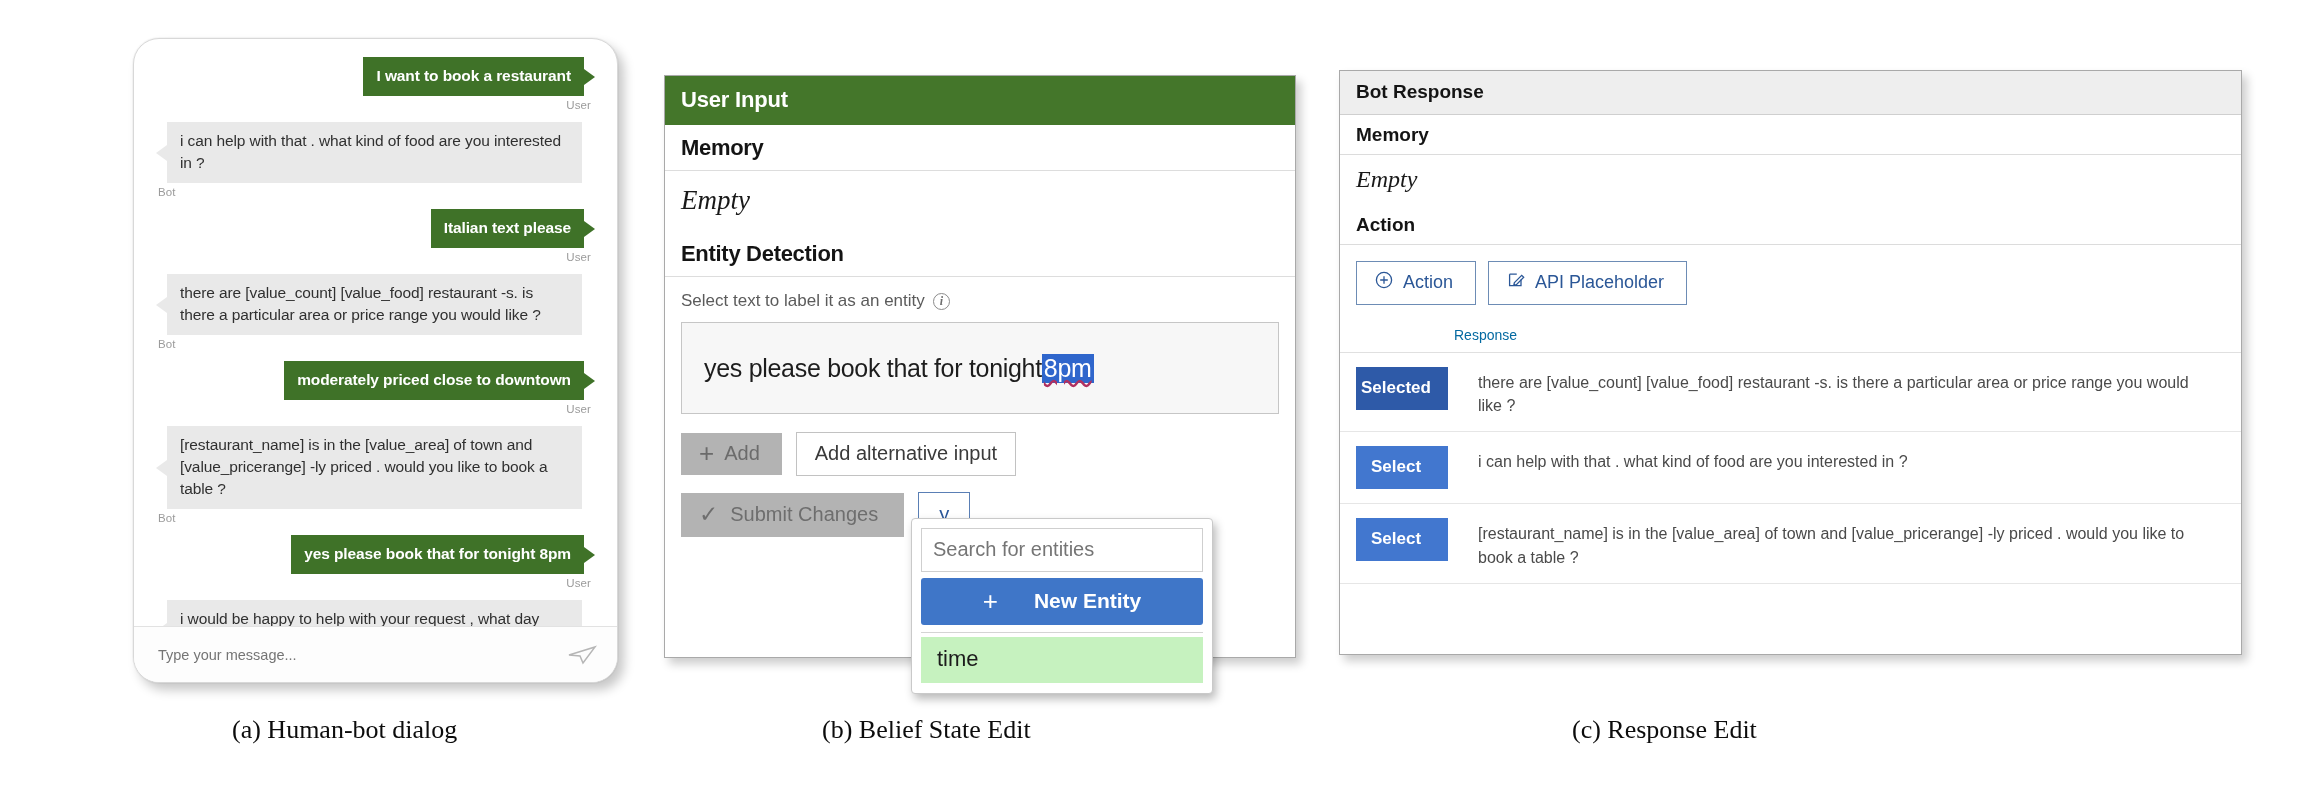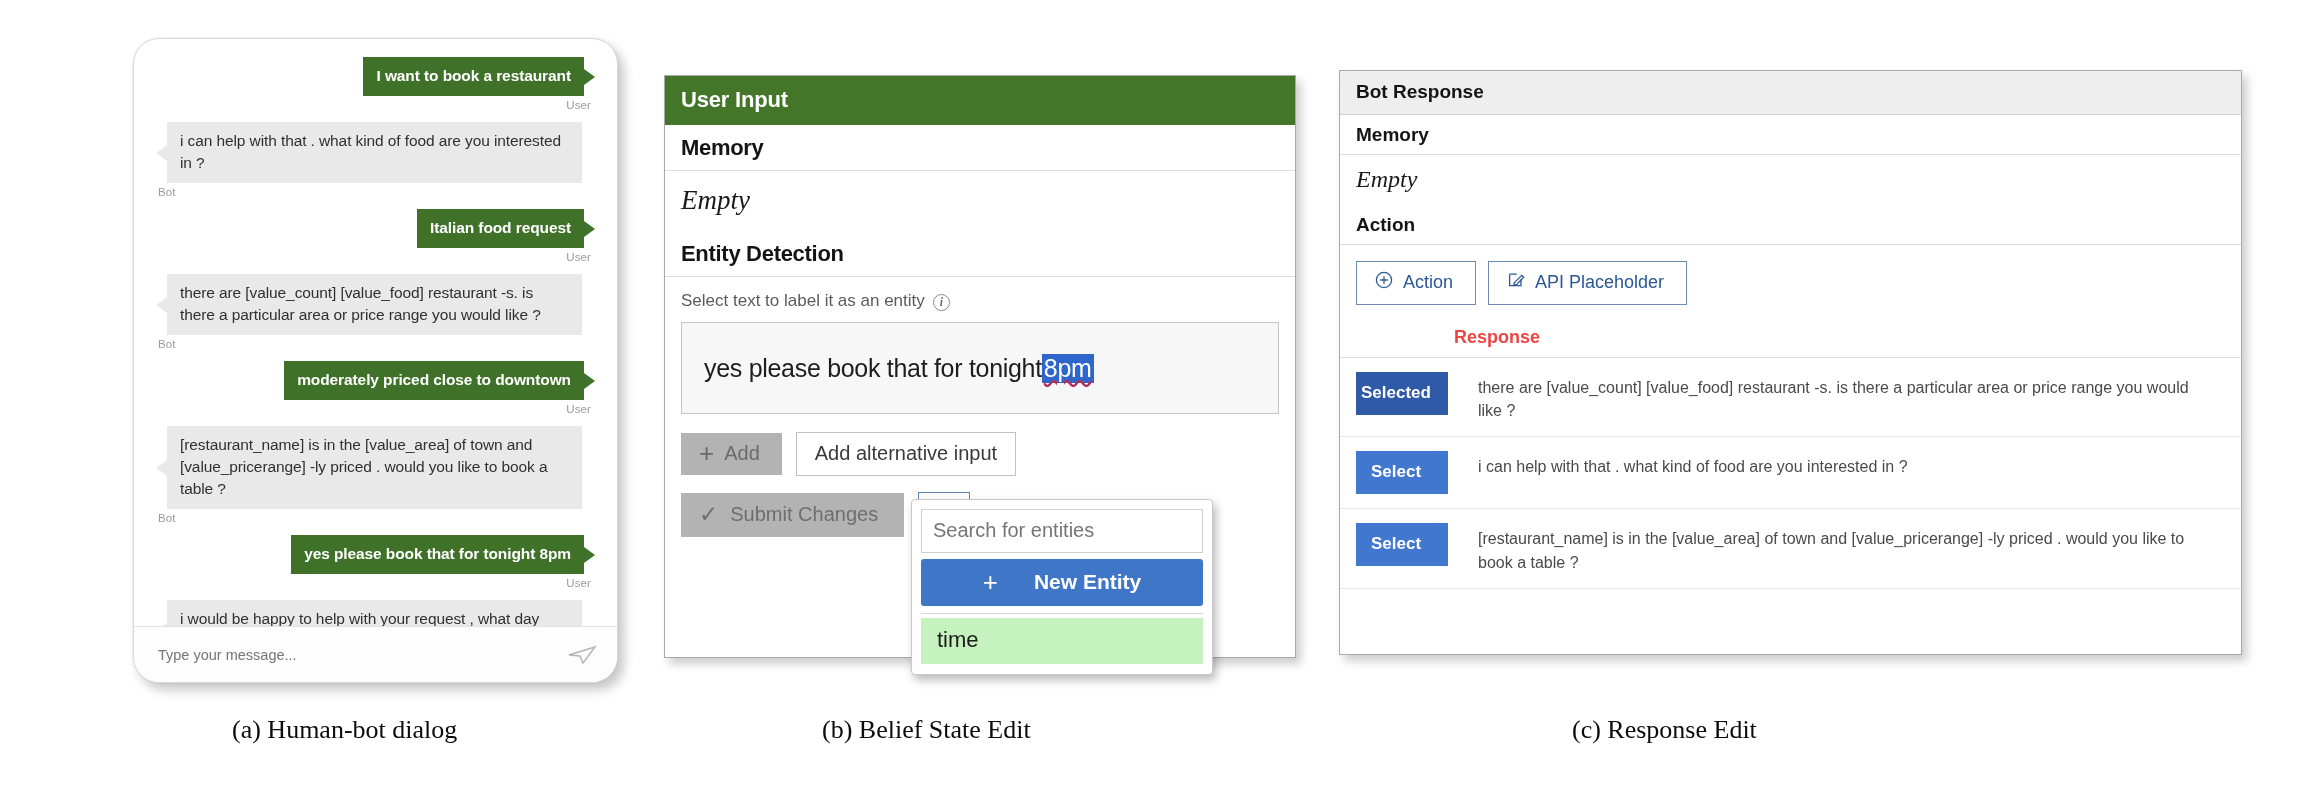--- a/index.html
+++ b/index.html
@@ -108,21 +108,21 @@
     letter-spacing: -.3px;
   }
   .b-empty {
     font-size: 27px; font-style: italic; color: #191919;
     padding: 14px 16px 15px 16px;
     font-family: "Liberation Serif", serif;
   }
   .b-hint {
     font-size: 17px; color: #5b5b5b;
     padding: 14px 16px 11px 16px;
-    display: flex; align-items: flex-end; gap: 8px;
+    display: flex; align-items: center; gap: 8px;
   }
   .info-circle {
     width: 17px; height: 17px; border-radius: 50%;
     border: 1.4px solid #8b8b8b; color: #6d6d6d;
     font-size: 12px; line-height: 14px; text-align: center;
     font-family: "Liberation Serif", serif; font-style: italic; font-weight: 700;
     display: inline-block;
   }
   .b-textbox {
     margin: 0 16px; height: 92px;
@@ -173,21 +173,21 @@
     border: 1px solid #5a7fb5; font-size: 20px;
     padding: 10px 20px 11px 20px;
     font-family: "Liberation Sans", sans-serif;
     white-space: nowrap;
   }
   .plus-glyph { font-size: 26px; font-weight: 300; line-height: .7; }
   .check-glyph { font-size: 23px; font-weight: 300; line-height: .7; }
 
   
   .entity-dropdown {
-    position: absolute; left: 246px; top: 423px;
+    position: absolute; left: 246px; top: 442px;
     width: 302px;
     background: #ffffff;
     border: 1px solid #c9c9c9;
     border-radius: 4px;
     box-shadow: 3px 5px 10px rgba(0,0,0,.28);
     padding: 9px 9px 10px 9px;
     z-index: 40;
   }
   .dd-search {
     width: 100%; border: 1px solid #cfcfcf; background: #fff;
@@ -233,21 +233,21 @@
   }
   .c-btn {
     background: #ffffff; border: 1px solid #6d8cb5;
     color: #2b5797; font-size: 18px;
     padding: 9px 22px 10px 18px;
     display: inline-flex; align-items: center; gap: 10px;
     font-family: "Liberation Sans", sans-serif;
     white-space: nowrap;
   }
   .c-resp-head {
-    font-size: 18px; font-weight: 700; color: #ef4444;
+    font-size: 14px; font-weight: 400; color: #0369a1;
     padding: 22px 0 9px 114px;
     border-bottom: 1px solid #e0e0e0;
   }
   .c-row {
     display: flex; align-items: flex-start; gap: 0;
     padding: 14px 16px 14px 16px;
     border-bottom: 1px solid #e6e6e6;
     min-height: 62px;
   }
   .c-pill {
@@ -289,21 +289,21 @@
         <div class="bubble user">I want to book a restaurant</div>
         <div class="speaker">User</div>
       </div>
 
       <div class="msg-row bot">
         <div class="bubble bot">i can help with that . what kind of food are you interested in ?</div>
         <div class="speaker">Bot</div>
       </div>
 
       <div class="msg-row user">
-        <div class="bubble user">Italian food request</div>
+        <div class="bubble user">Italian text please</div>
         <div class="speaker">User</div>
       </div>
 
       <div class="msg-row bot">
         <div class="bubble bot">there are [value_count] [value_food] restaurant -s. is there a particular area or price range you would like ?</div>
         <div class="speaker">Bot</div>
       </div>
 
       <div class="msg-row user">
         <div class="bubble user">moderately priced close to downtown</div>

